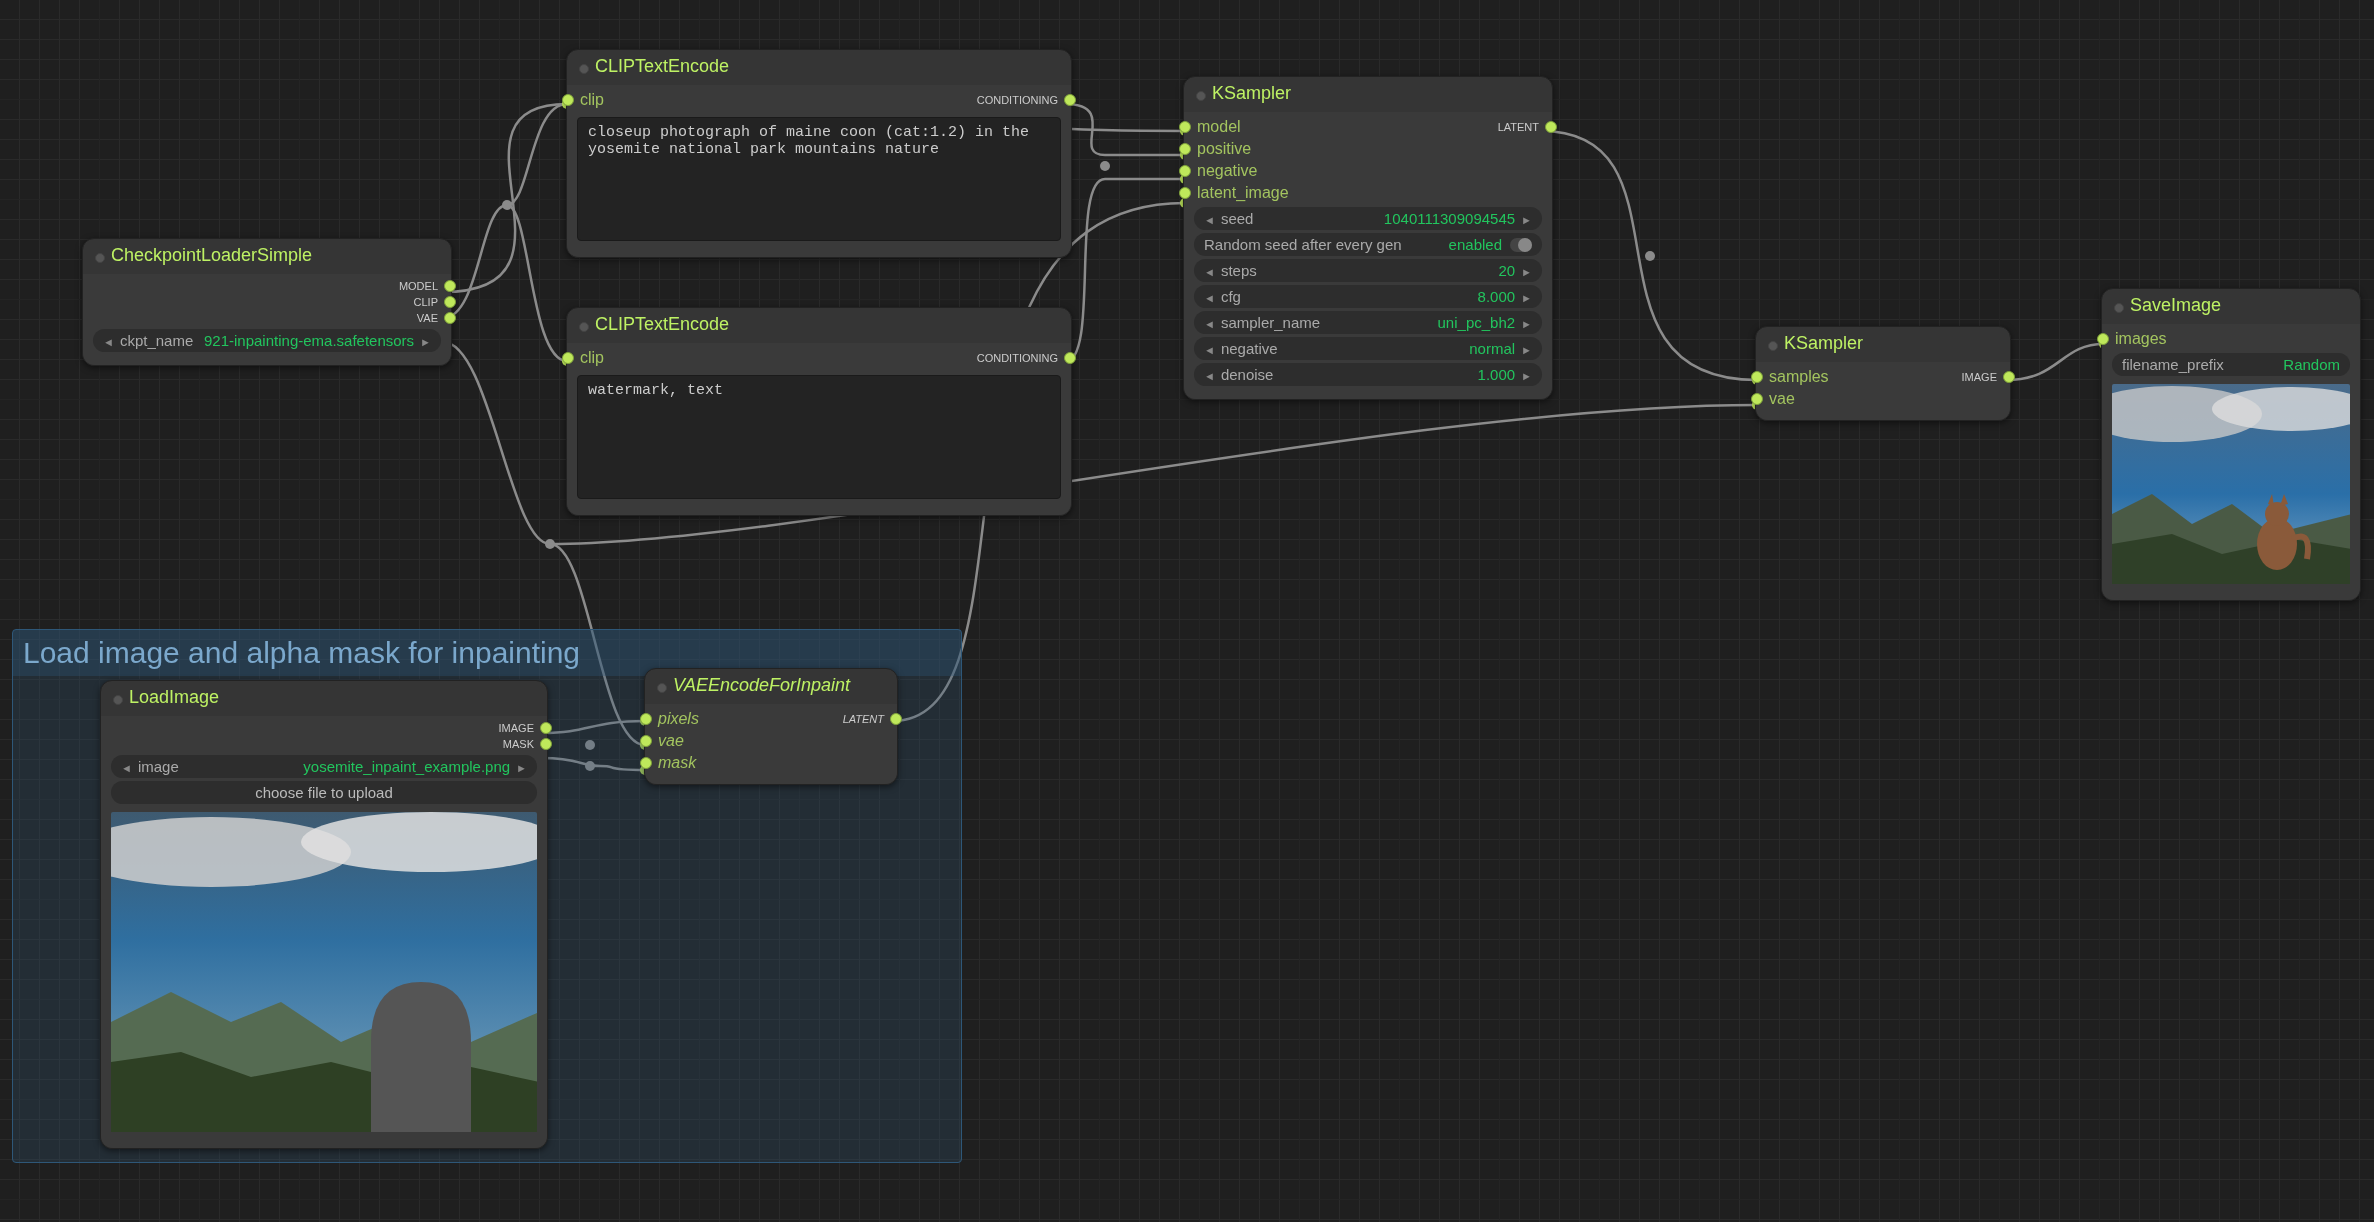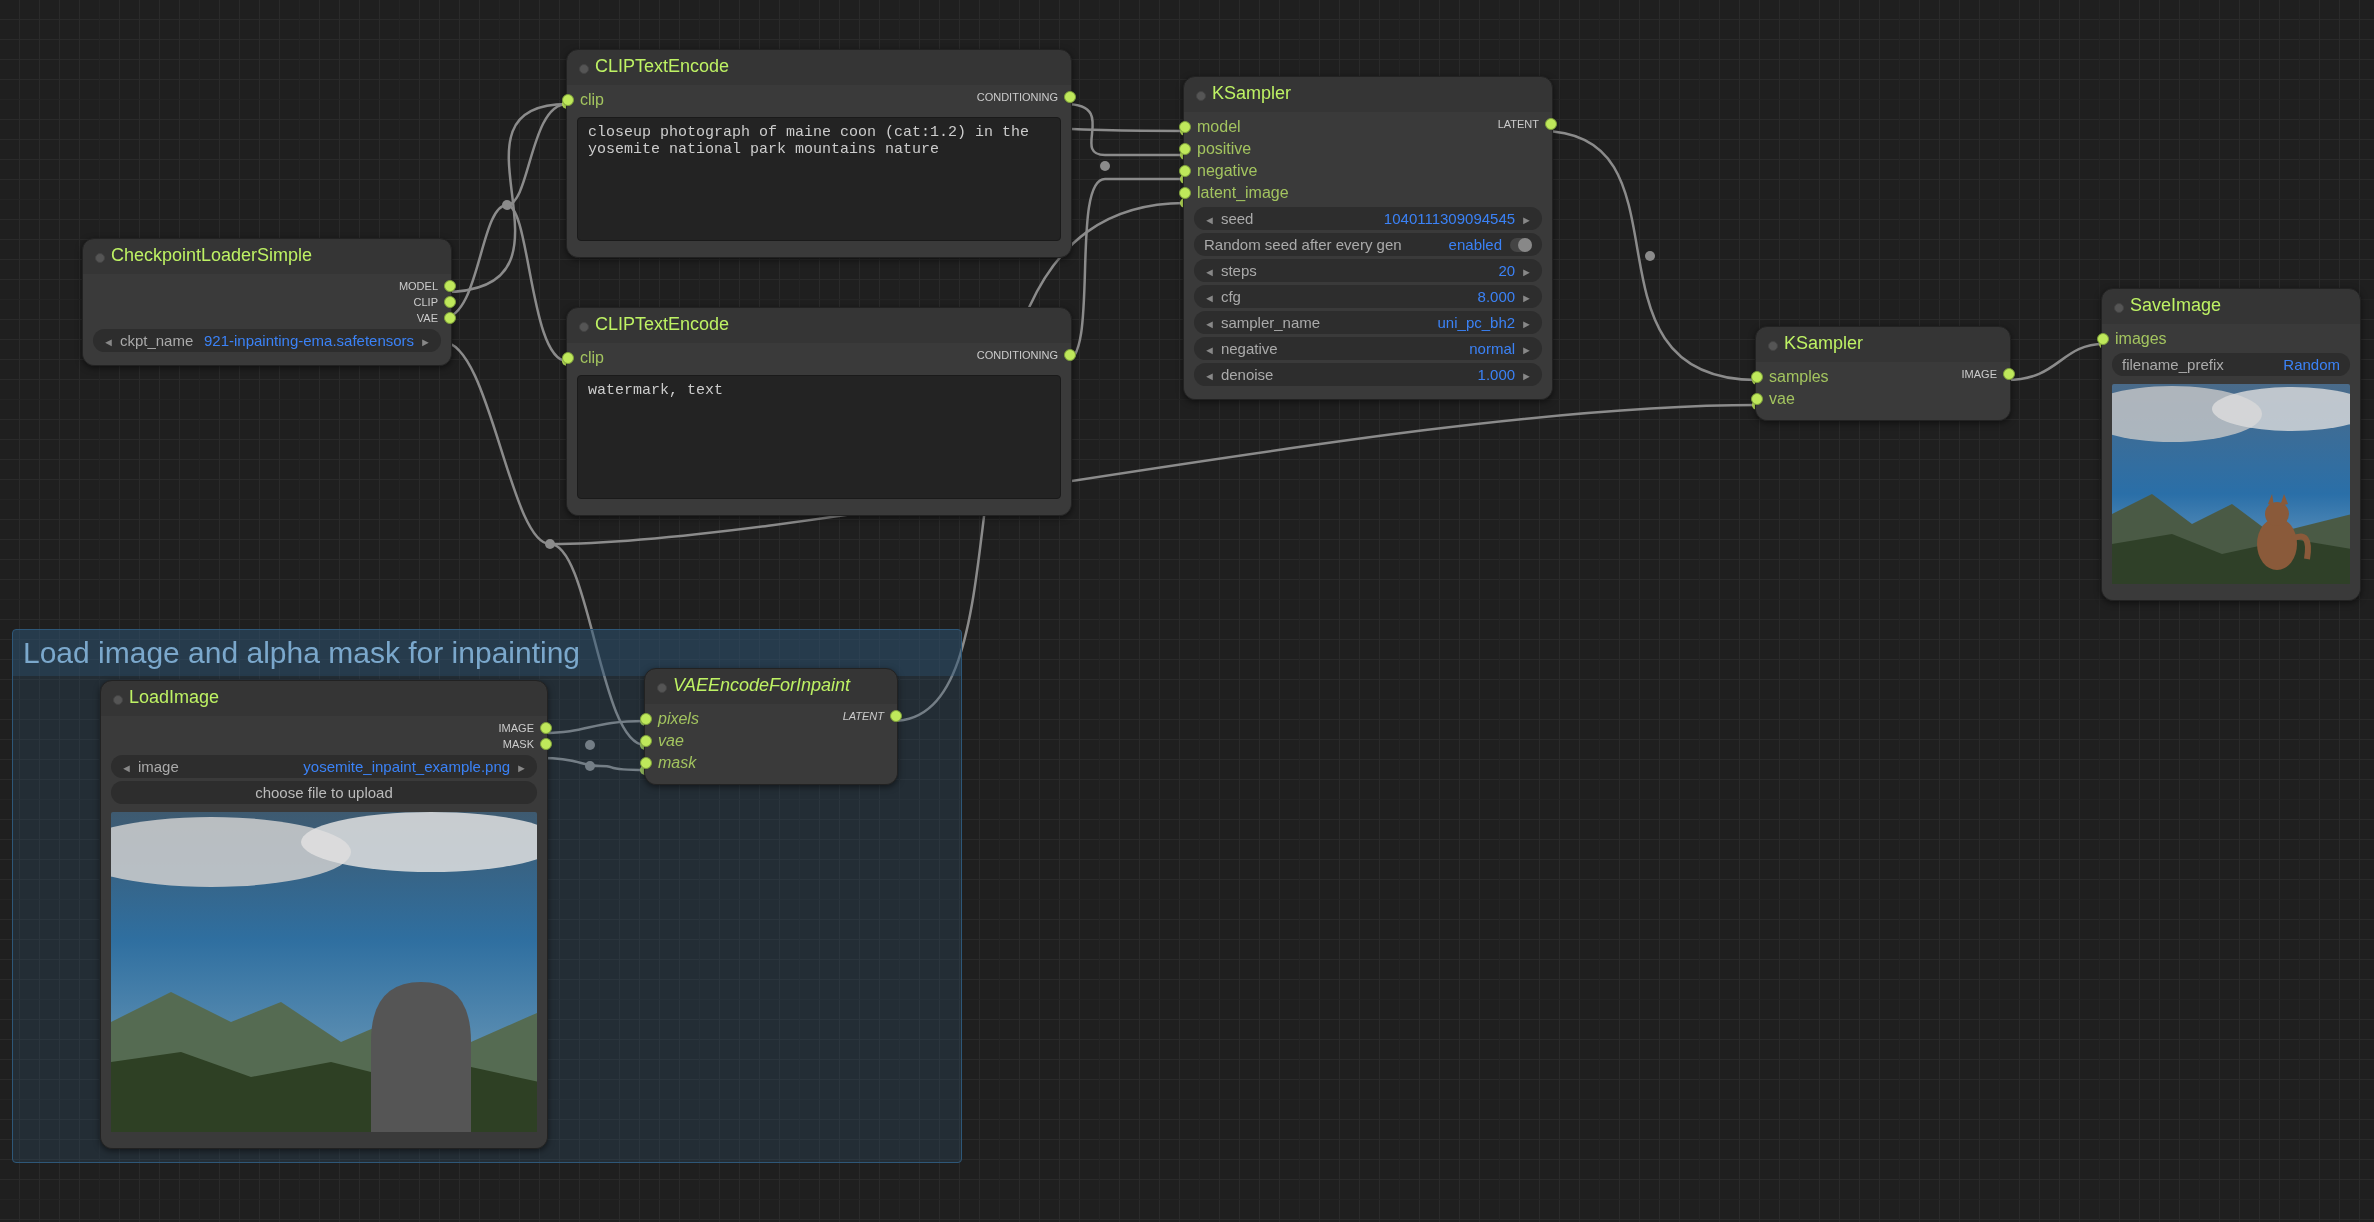--- a/index.html
+++ b/index.html
@@ -70,21 +70,21 @@
   }
   .node .body {
     background: #3a3a3a;
     border-radius: 0 0 12px 12px;
     padding: 4px 0 10px;
     position: relative;
   }
   .slot-row {
     display: flex;
     justify-content: space-between;
-    align-items: flex-start;
+    align-items: center;
     padding: 2px 12px;
     font-size: 16px;
     position: relative;
   }
   .slot-in {
     display: flex;
     align-items: center;
     gap: 6px;
     color: #a3c45f;
   }
@@ -116,21 +116,21 @@
     display: flex;
     align-items: center;
     font-size: 15px;
     color: #aaa;
   }
   .widget .w-label {
     flex: 1;
     white-space: nowrap;
   }
   .widget .w-value {
-    color: #3b82f6;
+    color: #22c55e;
     white-space: nowrap;
   }
   .widget .arrow-l::before {
     content: '◄';
     margin-right: 6px;
     font-size: 11px;
     color: #888;
   }
   .widget .arrow-r::after {
     content: '►';

